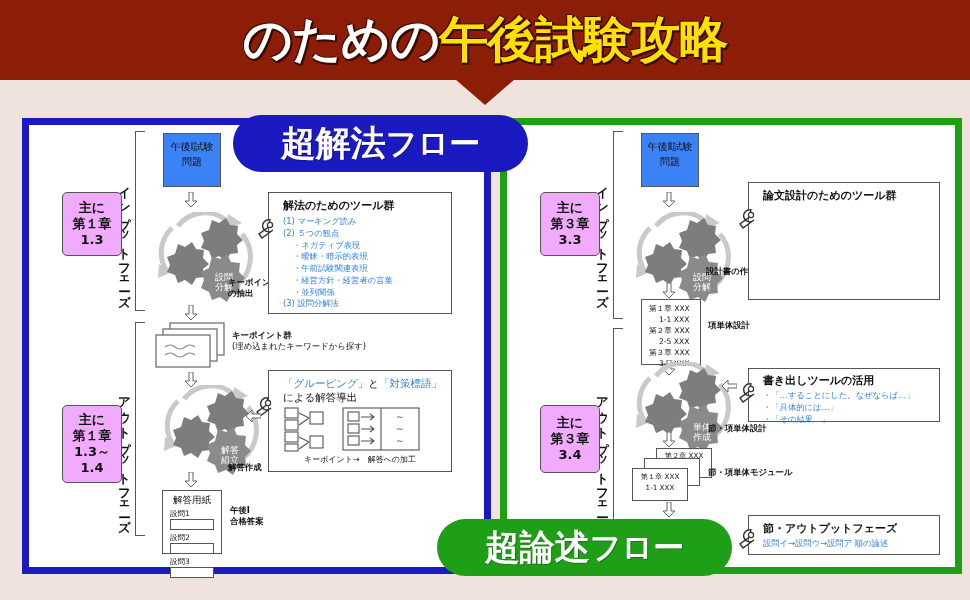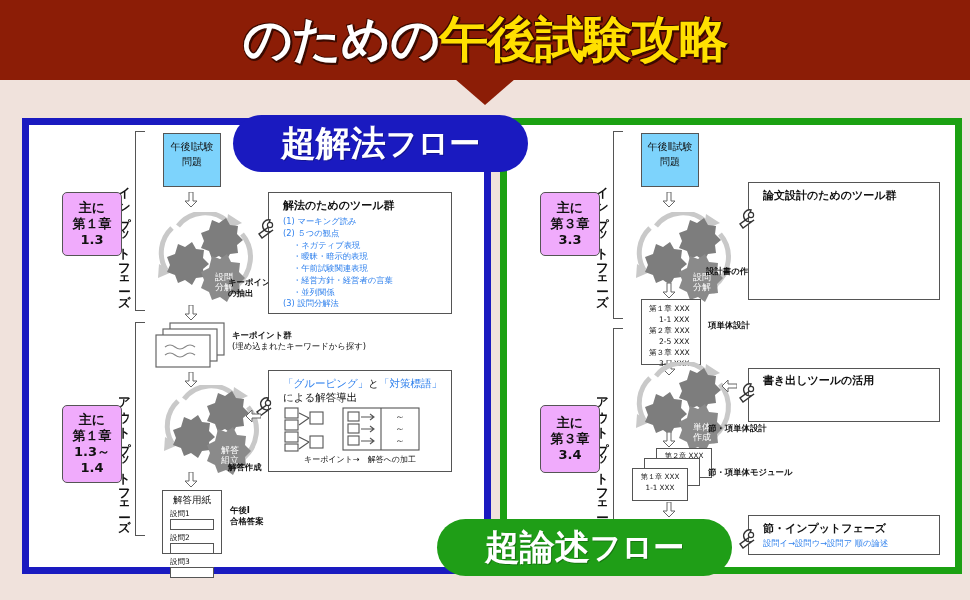--- a/index.html
+++ b/index.html
@@ -80,21 +80,21 @@
     width:9px;
   }
   .chapbox{
     position:absolute;
     border:1.3px solid #555;border-radius:5px;background:#f0abfc;
     display:flex;flex-direction:column;align-items:center;justify-content:center;
     font-size:13px;font-weight:bold;color:#111;line-height:1.25;
     font-family:"DejaVu Sans",sans-serif;
   }
   .nodebox{
-    position:absolute;border:1.3px solid #555;background:#7dd3fc;
+    position:absolute;border:1.3px solid #555;background:#3b82f6;
     font-family:"DejaVu Sans",sans-serif;
   }
   .nodebox .t{
     font-size:10px;color:#111;text-align:center;line-height:1.5;
   }
   .arrow-d{
     position:absolute;width:14px;height:16px;
     color:#555;font-size:15px;line-height:1;text-align:center;
   }
   .arrow-d svg{display:block;}
@@ -454,20 +454,25 @@
       <path d="M62 44 l8 3 7-5 4 8 9 1 -1 9 6 6 -6 6 1 9 -9 1 -4 8 -7-5 -8 3 -3-8 -8-4 3-8 -3-8 8-4z" fill="#8a8a8a"></path>
       <text x="74" y="68" font-size="9" fill="#ffffff" text-anchor="middle" font-family="DejaVu Sans, sans-serif">単体</text>
       <text x="74" y="78" font-size="9" fill="#ffffff" text-anchor="middle" font-family="DejaVu Sans, sans-serif">作成</text>
     </g>
   </svg>
 </div>
 <div class="lbl" style="left:708px;top:423px;">節・項単体設計</div>
 
 <div class="toolbox" style="left:748px;top:368px;width:190px;height:52px;">
   <h4 style="padding:4px 0 2px 14px;">書き出しツールの活用</h4>
+  <ul>
+    <li>・「…することにした。なぜならば…」</li>
+    <li>・「具体的には…」</li>
+    <li>・「その結果…」</li>
+  </ul>
 </div>
 <div class="wrench" style="left:733px;top:382px;">
   <svg width="26" height="22" viewBox="0 0 26 22">
     <path d="M18 2 a6 6 0 1 0 3 10 l-11 8 -3 -4 11 -8 a6 6 0 0 1 0 -6z" fill="#fff" stroke="#333" stroke-width="1.4"></path>
     <circle cx="18" cy="7" r="2.6" fill="#fff" stroke="#333" stroke-width="1.2"></circle>
   </svg>
 </div>
 <div class="arrow-d" style="left:722px;top:378px;transform:rotate(90deg);">
   <svg width="14" height="16" viewBox="0 0 14 16">
       <polygon points="5,0 9,0 9,9 13,9 7,15 1,9 5,9" fill="#fff" stroke="#666" stroke-width="1"></polygon>
@@ -493,21 +498,21 @@
 </div>
 <div class="lbl" style="left:708px;top:467px;">節・項単体モジュール</div>
 
 <div class="arrow-d" style="left:662px;top:502px;">
   <svg width="14" height="16" viewBox="0 0 14 16">
       <polygon points="5,0 9,0 9,9 13,9 7,15 1,9 5,9" fill="#fff" stroke="#666" stroke-width="1"></polygon>
     </svg>
 </div>
 
 <div class="toolbox" style="left:748px;top:515px;width:190px;height:38px;">
-  <h4 style="padding:5px 0 2px 14px;">節・インプットフェーズ</h4>
+  <h4 style="padding:5px 0 2px 14px;">節・アウトプットフェーズ</h4>
   <ul>
     <li>設問イ→設問ウ→設問ア 順の論述</li>
   </ul>
 </div>
 <div class="wrench" style="left:733px;top:528px;">
   <svg width="26" height="22" viewBox="0 0 26 22">
     <path d="M18 2 a6 6 0 1 0 3 10 l-11 8 -3 -4 11 -8 a6 6 0 0 1 0 -6z" fill="#fff" stroke="#333" stroke-width="1.4"></path>
     <circle cx="18" cy="7" r="2.6" fill="#fff" stroke="#333" stroke-width="1.2"></circle>
   </svg>
 </div>

